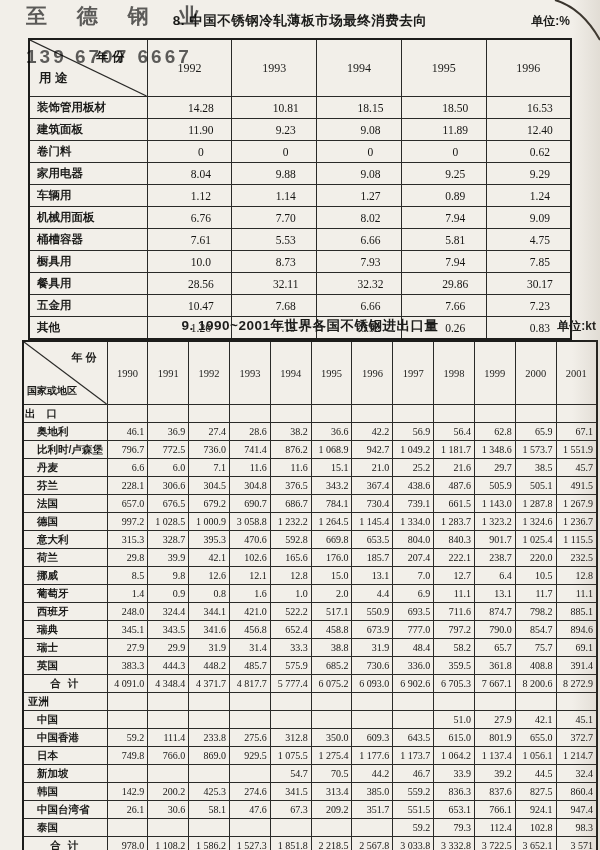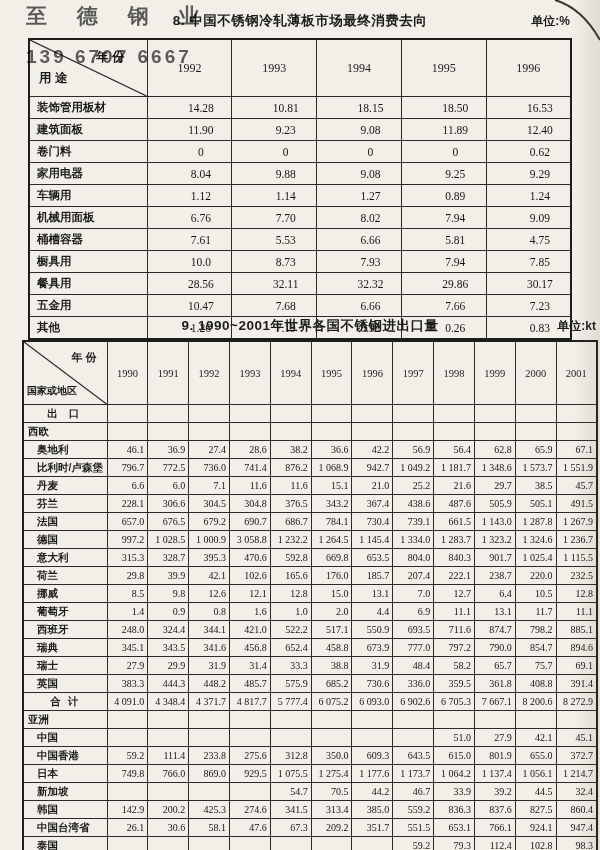--- a/index.html
+++ b/index.html
@@ -51,21 +51,21 @@
   .yr { text-align:center; font-family:"Liberation Serif", serif; font-weight:normal; }
   #table8 .yr { font-size:12px; }
   #table9 .yr { font-size:10.5px; }
 
   .lbl { font-weight:bold; }
   #table8 .lbl { font-size:11.5px; padding-left:7px; }
   #table9 .lbl { font-size:10.5px; }
   #table9 .lbl.section { padding-left:4px; }
   #table9 .lbl.country { padding-left:13px; }
   #table9 .lbl.total { text-align:center; letter-spacing:2px; }
-  #table9 .lbl.subheader { text-align:center; letter-spacing:4px; }
+  #table9 .lbl.subheader { text-align:left; letter-spacing:4px; }
 
   .val { font-family:"Liberation Serif", serif; color:#151513; }
   #table8 .val { text-align:center; font-size:11.5px;padding-left:24px; }
   #table9 .val { text-align:right; padding-right:3px; font-size:10px; }
 </style>
 </head>
 <body>
 
 <div class="page">
 
@@ -244,35 +244,20 @@
           <td class="val"></td>
           <td class="val"></td>
           <td class="val"></td>
           <td class="val"></td>
           <td class="val"></td>
           <td class="val"></td>
           <td class="val"></td>
           <td class="val"></td>
         </tr>
         <tr>
-          <td class="lbl section">西欧</td>
-          <td class="val"></td>
-          <td class="val"></td>
-          <td class="val"></td>
-          <td class="val"></td>
-          <td class="val"></td>
-          <td class="val"></td>
-          <td class="val"></td>
-          <td class="val"></td>
-          <td class="val"></td>
-          <td class="val"></td>
-          <td class="val"></td>
-          <td class="val"></td>
-        </tr>
-        <tr>
           <td class="lbl country">奥地利</td>
           <td class="val">46.1</td>
           <td class="val">36.9</td>
           <td class="val">27.4</td>
           <td class="val">28.6</td>
           <td class="val">38.2</td>
           <td class="val">36.6</td>
           <td class="val">42.2</td>
           <td class="val">56.9</td>
           <td class="val">56.4</td>

